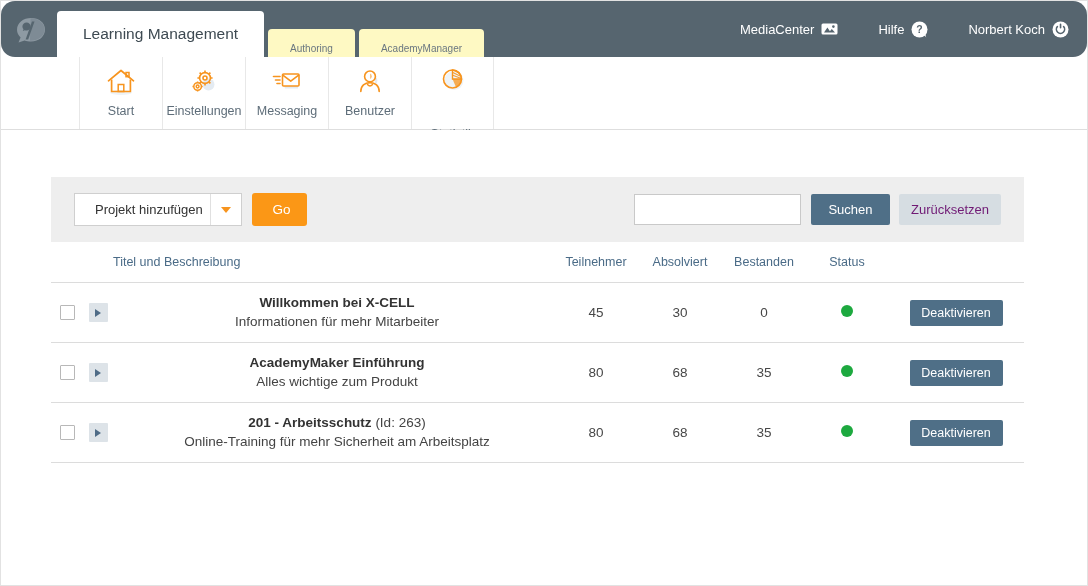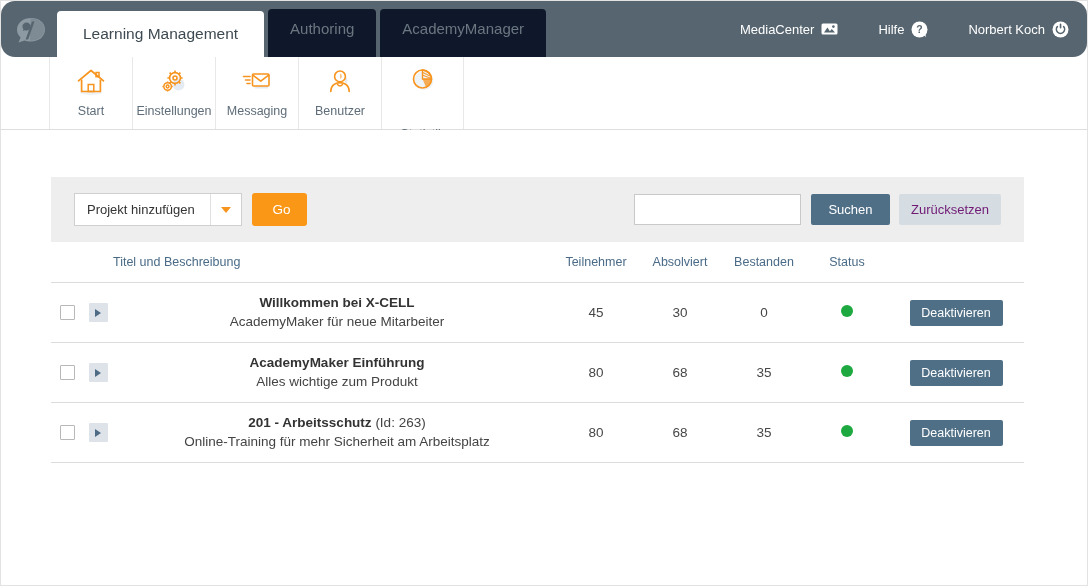--- a/index.html
+++ b/index.html
@@ -37,27 +37,27 @@
   }
   .logo svg { display: block; }
 
   .tabs {
     display: flex;
     align-items: flex-end;
     margin-left: 56px;
     height: 56px;
   }
   .tab {
-    height: 48px;
+    height: 28px;
     line-height: 40px;
     padding: 0 22px;
     margin-right: 4px;
-    font-size: 15px;
+    font-size: 10px;
     color: #6a7780;
-    background: #0f172a;
+    background: #fef9c3;
     border-radius: 4px 4px 0 0;
     cursor: pointer;
     white-space: nowrap;
     position: relative;
   }
   .tab.active {
     background: #ffffff;
     color: #3e4a52;
     height: 46px;
     line-height: 46px;
@@ -87,21 +87,21 @@
   .tr-item .glyph { display: flex; align-items: center; }
 
   
   .navstrip {
     position: relative;
     height: 73px;
     background: #ffffff;
     border-bottom: 1px solid #dedede;
     display: flex;
     align-items: stretch;
-    padding-left: 48px;
+    padding-left: 78px;
   }
   .navitem {
     width: 83px;
     border-left: 1px solid #e8e8e8;
     display: flex;
     flex-direction: column;
     align-items: center;
     justify-content: flex-start;
     padding-top: 8px;
     cursor: pointer;
@@ -142,21 +142,21 @@
   .select {
     width: 168px; height: 33px;
     background: #ffffff;
     border: 1px solid #cfcfcf;
     display: flex;
     align-items: center;
     cursor: pointer;
   }
   .select .sv {
     flex: 1;
-    padding-left: 12px;
+    padding-left: 20px;
     font-size: 13px;
     color: #333333;
     white-space: nowrap;
     overflow: hidden;
   }
   .select .sarrow {
     width: 31px;
     height: 100%;
     border-left: 1px solid #e0e0e0;
     display: flex;
@@ -505,21 +505,21 @@
             </td>
             <td>
               <span class="expbtn">
                   <i></i>
                 </span>
             </td>
             <td class="t-title">
               <div class="ptitle">
                 <span>Willkommen bei X-CELL</span><span class="pid"></span>
               </div>
-              <div class="pdesc">AcademyMaker für neue Mitarbeiter</div>
+              <div class="pdesc">Informationen für mehr Mitarbeiter</div>
             </td>
             <td>45</td>
             <td>30</td>
             <td>0</td>
             <td>
               <span class="dot"></span>
             </td>
             <td>
               <button class="btn-deact">Deaktivieren</button>
             </td>

